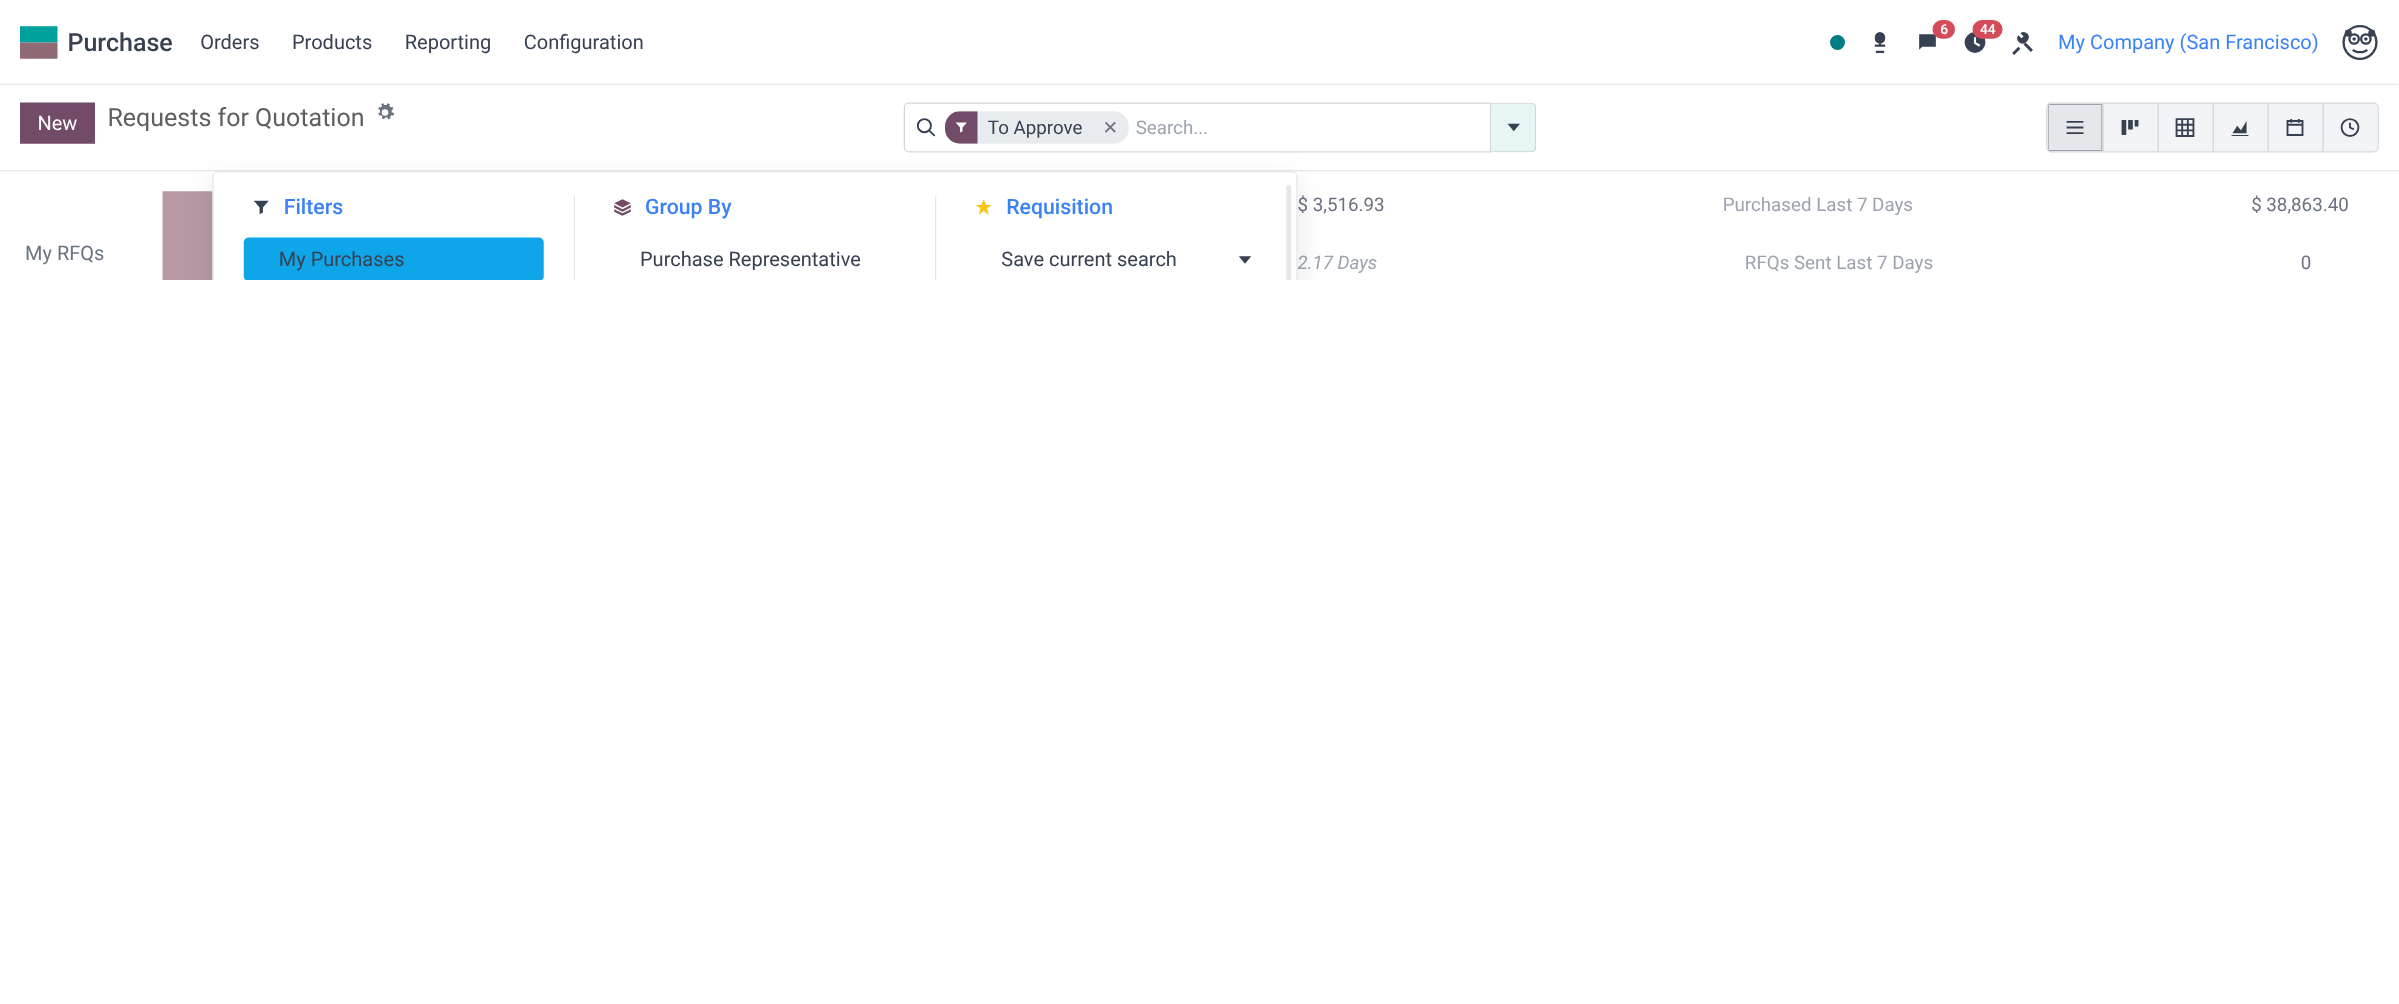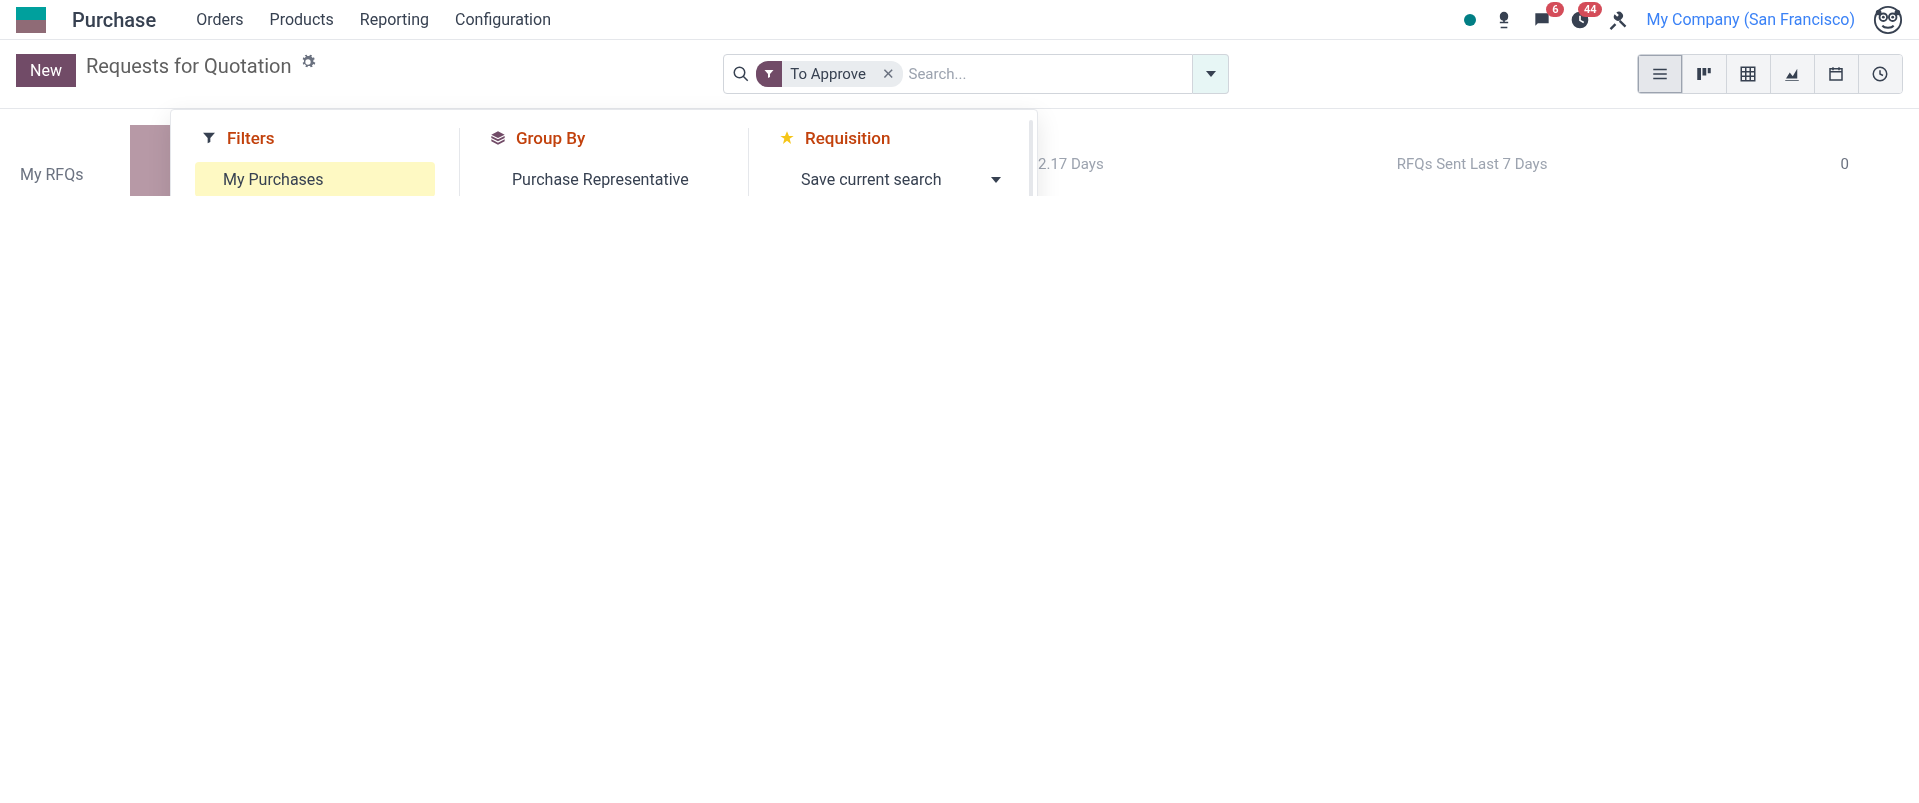--- a/index.html
+++ b/index.html
@@ -1,19 +1,19 @@
 <!DOCTYPE html>
 <html><head>
 <meta charset="utf-8">
 <style>
   * { box-sizing: border-box; margin: 0; padding: 0; font-family: -apple-system, BlinkMacSystemFont, "Segoe UI", Roboto, sans-serif; }
   body { background: #fff; color: #374151; font-size: 15px; }
 
   
-  .navbar { height: 40px; border-bottom: 1px solid #e5e7eb; display: flex; align-items: center; padding: 0 16px; gap: 26px; }
+  .navbar { height: 68px; border-bottom: 1px solid #e5e7eb; display: flex; align-items: center; padding: 0 16px; gap: 8px; }
   .app-icon { width: 30px; height: 26px; display: flex; flex-direction: column; }
   .app-icon .t { flex: 1; background: #00a09d; }
   .app-icon .b { flex: 1; background: #8f6b76; }
   .app-name { font-size: 20px; font-weight: 500; color: #374151; margin-right: 14px; }
   .nav-menu { display: flex; gap: 26px; }
   .nav-menu a { color: #374151; text-decoration: none; font-size: 16px; cursor: pointer; }
   .nav-right { margin-left: auto; display: flex; align-items: center; gap: 18px; }
   .status-dot { width: 12px; height: 12px; background: #017e84; border-radius: 50%; }
   .nav-ico { position: relative; cursor: pointer; display: flex; align-items: center; }
   .nav-ico svg { width: 20px; height: 20px; fill: #374151; }
@@ -54,24 +54,24 @@
   .selection-block { width: 40px; height: 105px; background: #b799a6; margin-left:-40px; position:absolute; left:170px; top:16px;}
 
   .main-area { flex: 1; position: relative; padding-left: 0; }
   .th { padding: 0 12px;}
   .chk { width:16px; height:16px; border:1px solid #9ca3af; border-radius:3px; margin-right: 12px;}
 
   
   .dd-panel { position: absolute; top: 0px; left: 0px; width: 868px; background: #fff; border: 1px solid #e5e7eb; border-radius: 4px; box-shadow: 0 8px 24px rgba(0,0,0,0.1); display: flex; padding: 18px 0; z-index: 50;}
   .dd-col { flex: 1; padding: 0 24px; border-right: 1px solid #e5e7eb; }
   .dd-col:last-child { border-right: none; }
-  .dd-head { display: flex; align-items: center; gap: 10px; font-size: 17px; font-weight: 500; color: #c2410c; margin-bottom: 14px; padding-left: 6px;}
+  .dd-head { display: flex; align-items: center; gap: 10px; font-size: 17px; font-weight: 500; color: #3b82f6; margin-bottom: 14px; padding-left: 6px;}
   .dd-head svg { width: 16px; height: 16px; }
   .dd-item { padding: 8px 12px 8px 28px; font-size: 16px; color: #374151; cursor: pointer; border-radius: 4px; position: relative; display:flex; align-items:center;}
-  .dd-item.hover { background: #fef9c3; }
+  .dd-item.hover { background: #0ea5e9; }
   .dd-item .chev, .dd-item .caret { margin-left:auto; }
   .dd-item .caret svg{ width:10px; height:10px; fill:#374151;}
   .dd-sep { height:1px; background:#e5e7eb; margin: 8px 0;}
   .dd-item .check { position:absolute; left:6px; }
   .dd-item .check svg{ width:14px; height:14px; fill:#374151; stroke:#374151;}
   .fav-head svg { fill:#f5c518;}
   .grp-head svg { fill:#714b67;}
   .flt-head svg { fill:#374151;}
 
   
@@ -285,22 +285,27 @@
           <span>Save current search</span>
           <span class="caret"><svg viewBox="0 0 10 10">
                 <path d="M0 2l5 6 5-6z"></path>
               </svg></span>
         </div>
       </div>
     </div>
 
     <div class="main-right-slice">
       <div style="padding: 18px 40px 8px 0;">
+        <div style="display:flex; justify-content:space-between;">
+          <span style="color:#6b7280;">$ 3,516.93</span>
+          <span style="color:#9ca3af;">Purchased Last 7 Days</span>
+          <span style="color:#6b7280;">$ 38,863.40</span>
+        </div>
         <div style="display:flex; justify-content:space-between; margin-top:28px;">
-          <span style="color:#9ca3af;">2.17 Days</span>
+          <span style="color:#9ca3af;font-style:italic;">2.17 Days</span>
           <span style="color:#9ca3af;">RFQs Sent Last 7 Days</span>
           <span style="color:#6b7280; padding-right:30px;">0</span>
         </div>
       </div>
       <div style="height:1px; background:#e5e7eb; margin-top:20px;"></div>
       <div style="display:flex; align-items:center; height:46px; color:#4b5563; font-size:15px; border-bottom:1px solid #e5e7eb; position:relative;">
         <span class="th">ities</span>
         <span class="th" style="margin-left:30px">Source D...</span>
         <span class="th" style="margin-left:auto">Total</span>
         <span class="th">Status</span>

